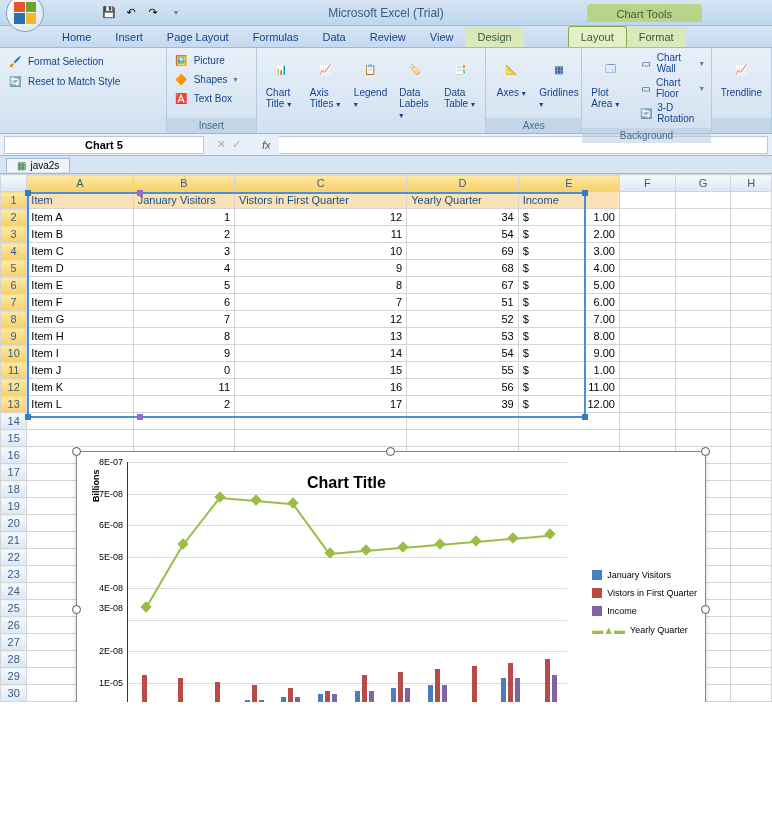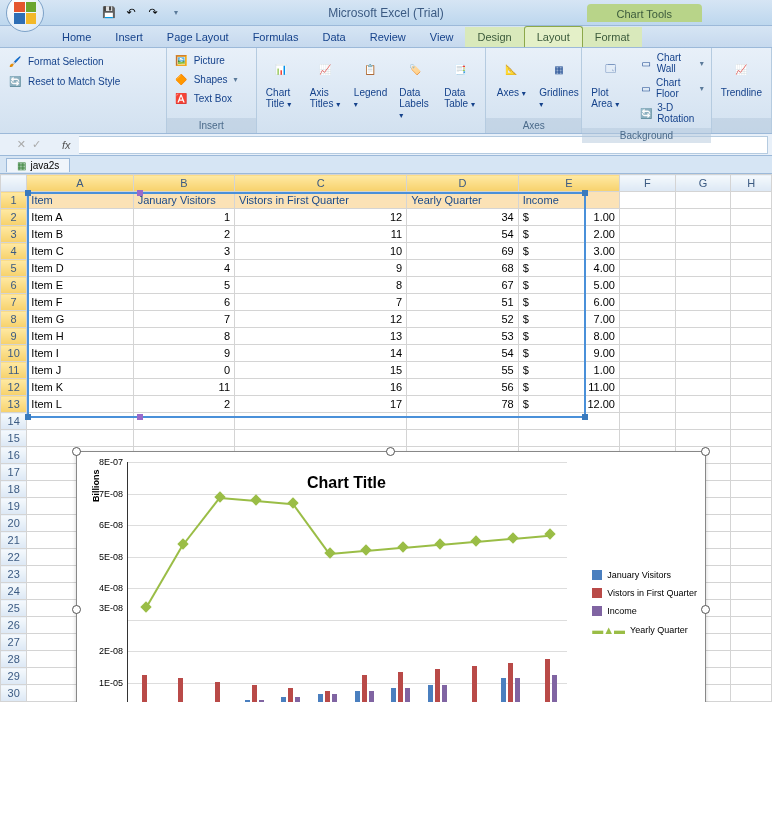--- a/index.html
+++ b/index.html
@@ -14,21 +14,21 @@
 .office-logo div:nth-child(3) { background: #2e6eb5; }
 .office-logo div:nth-child(4) { background: #f2b829; }
 .qat { display: flex; gap: 4px; margin-left: 50px; align-items: center; }
 .qat-btn { width: 18px; height: 18px; display: flex; align-items: center; justify-content: center; }
 .app-title { position: absolute; left: 50%; transform: translateX(-50%); color: #3b5a82; font-size: 12px; }
 .chart-tools { position: absolute; right: 70px; background: #b8d489; padding: 4px 30px 2px; border-radius: 4px 4px 0 0; color: #3b5a3b; font-size: 11px; }
 
 
 .tabs { height: 22px; background: linear-gradient(#d6e5f4, #c6d9ee); display: flex; align-items: flex-end; padding-left: 50px; border-bottom: 1px solid #9cb9d9; }
 .tab { padding: 4px 12px; color: #15428b; cursor: pointer; }
-.tab.active { background: #e4f0c8; border: 1px solid #8ca84a; border-bottom: none; border-radius: 3px 3px 0 0; }
+.tab.active { background: #e4f0c8; border: 1px solid #8ca84a; border-bottom: none; border-radius: 3px 3px 0 0; margin-left: 44px; }
 
 
 .ribbon { height: 86px; background: linear-gradient(#e8f0f9, #d2e1f0); display: flex; border-bottom: 1px solid #9cb9d9; }
 .ribbon-group { border-right: 1px solid #b5cbe0; display: flex; flex-direction: column; position: relative; }
 .ribbon-group-label { height: 15px; background: rgba(180,200,220,0.5); color: #4a6a8a; font-size: 10px; text-align: center; line-height: 15px; }
 .ribbon-body { flex: 1; display: flex; align-items: flex-start; padding: 3px; }
 .r-btn { display: flex; flex-direction: column; align-items: center; justify-content: center; padding: 2px 6px; color: #15428b; font-size: 10px; gap: 2px; }
 .r-btn-h { display: flex; align-items: center; gap: 4px; padding: 1px 4px; color: #15428b; font-size: 10px; }
 .r-icon-lg { width: 32px; height: 32px; display: flex; align-items: center; justify-content: center; }
 .r-icon-sm { width: 16px; height: 16px; display: flex; align-items: center; justify-content: center; }
@@ -214,20 +214,21 @@
       <div class="r-btn">
           <div class="r-icon-lg">📈</div>
           <span>Trendline</span>
         </div>
     </div>
     <div class="ribbon-group-label"></div>
   </div>
 </div>
 
 <div class="formula-bar">
+  <div class="name-box">Chart 5</div>
   <div style="width:50px; display:flex; justify-content:center; gap:6px;">
     <span style="color:#aaa">✕</span>
     <span style="color:#aaa">✓</span>
   </div>
   <span class="fx-label">fx</span>
   <div class="fx-input"></div>
 </div>
 
 <div class="workbook-tab">
   <div class="wb-tab-item">
@@ -461,21 +462,21 @@
           <td></td>
           <td></td>
         </tr>
       </tbody>
       <tbody>
         <tr>
           <td class="row-header sel">13</td>
           <td>Item L</td>
           <td class="num">2</td>
           <td class="num">17</td>
-          <td class="num">78</td>
+          <td class="num">39</td>
           <td>
             <div class="currency-cell">
               <span>$</span>
               <span>12.00</span>
             </div>
           </td>
           <td></td>
           <td></td>
           <td></td>
         </tr>

